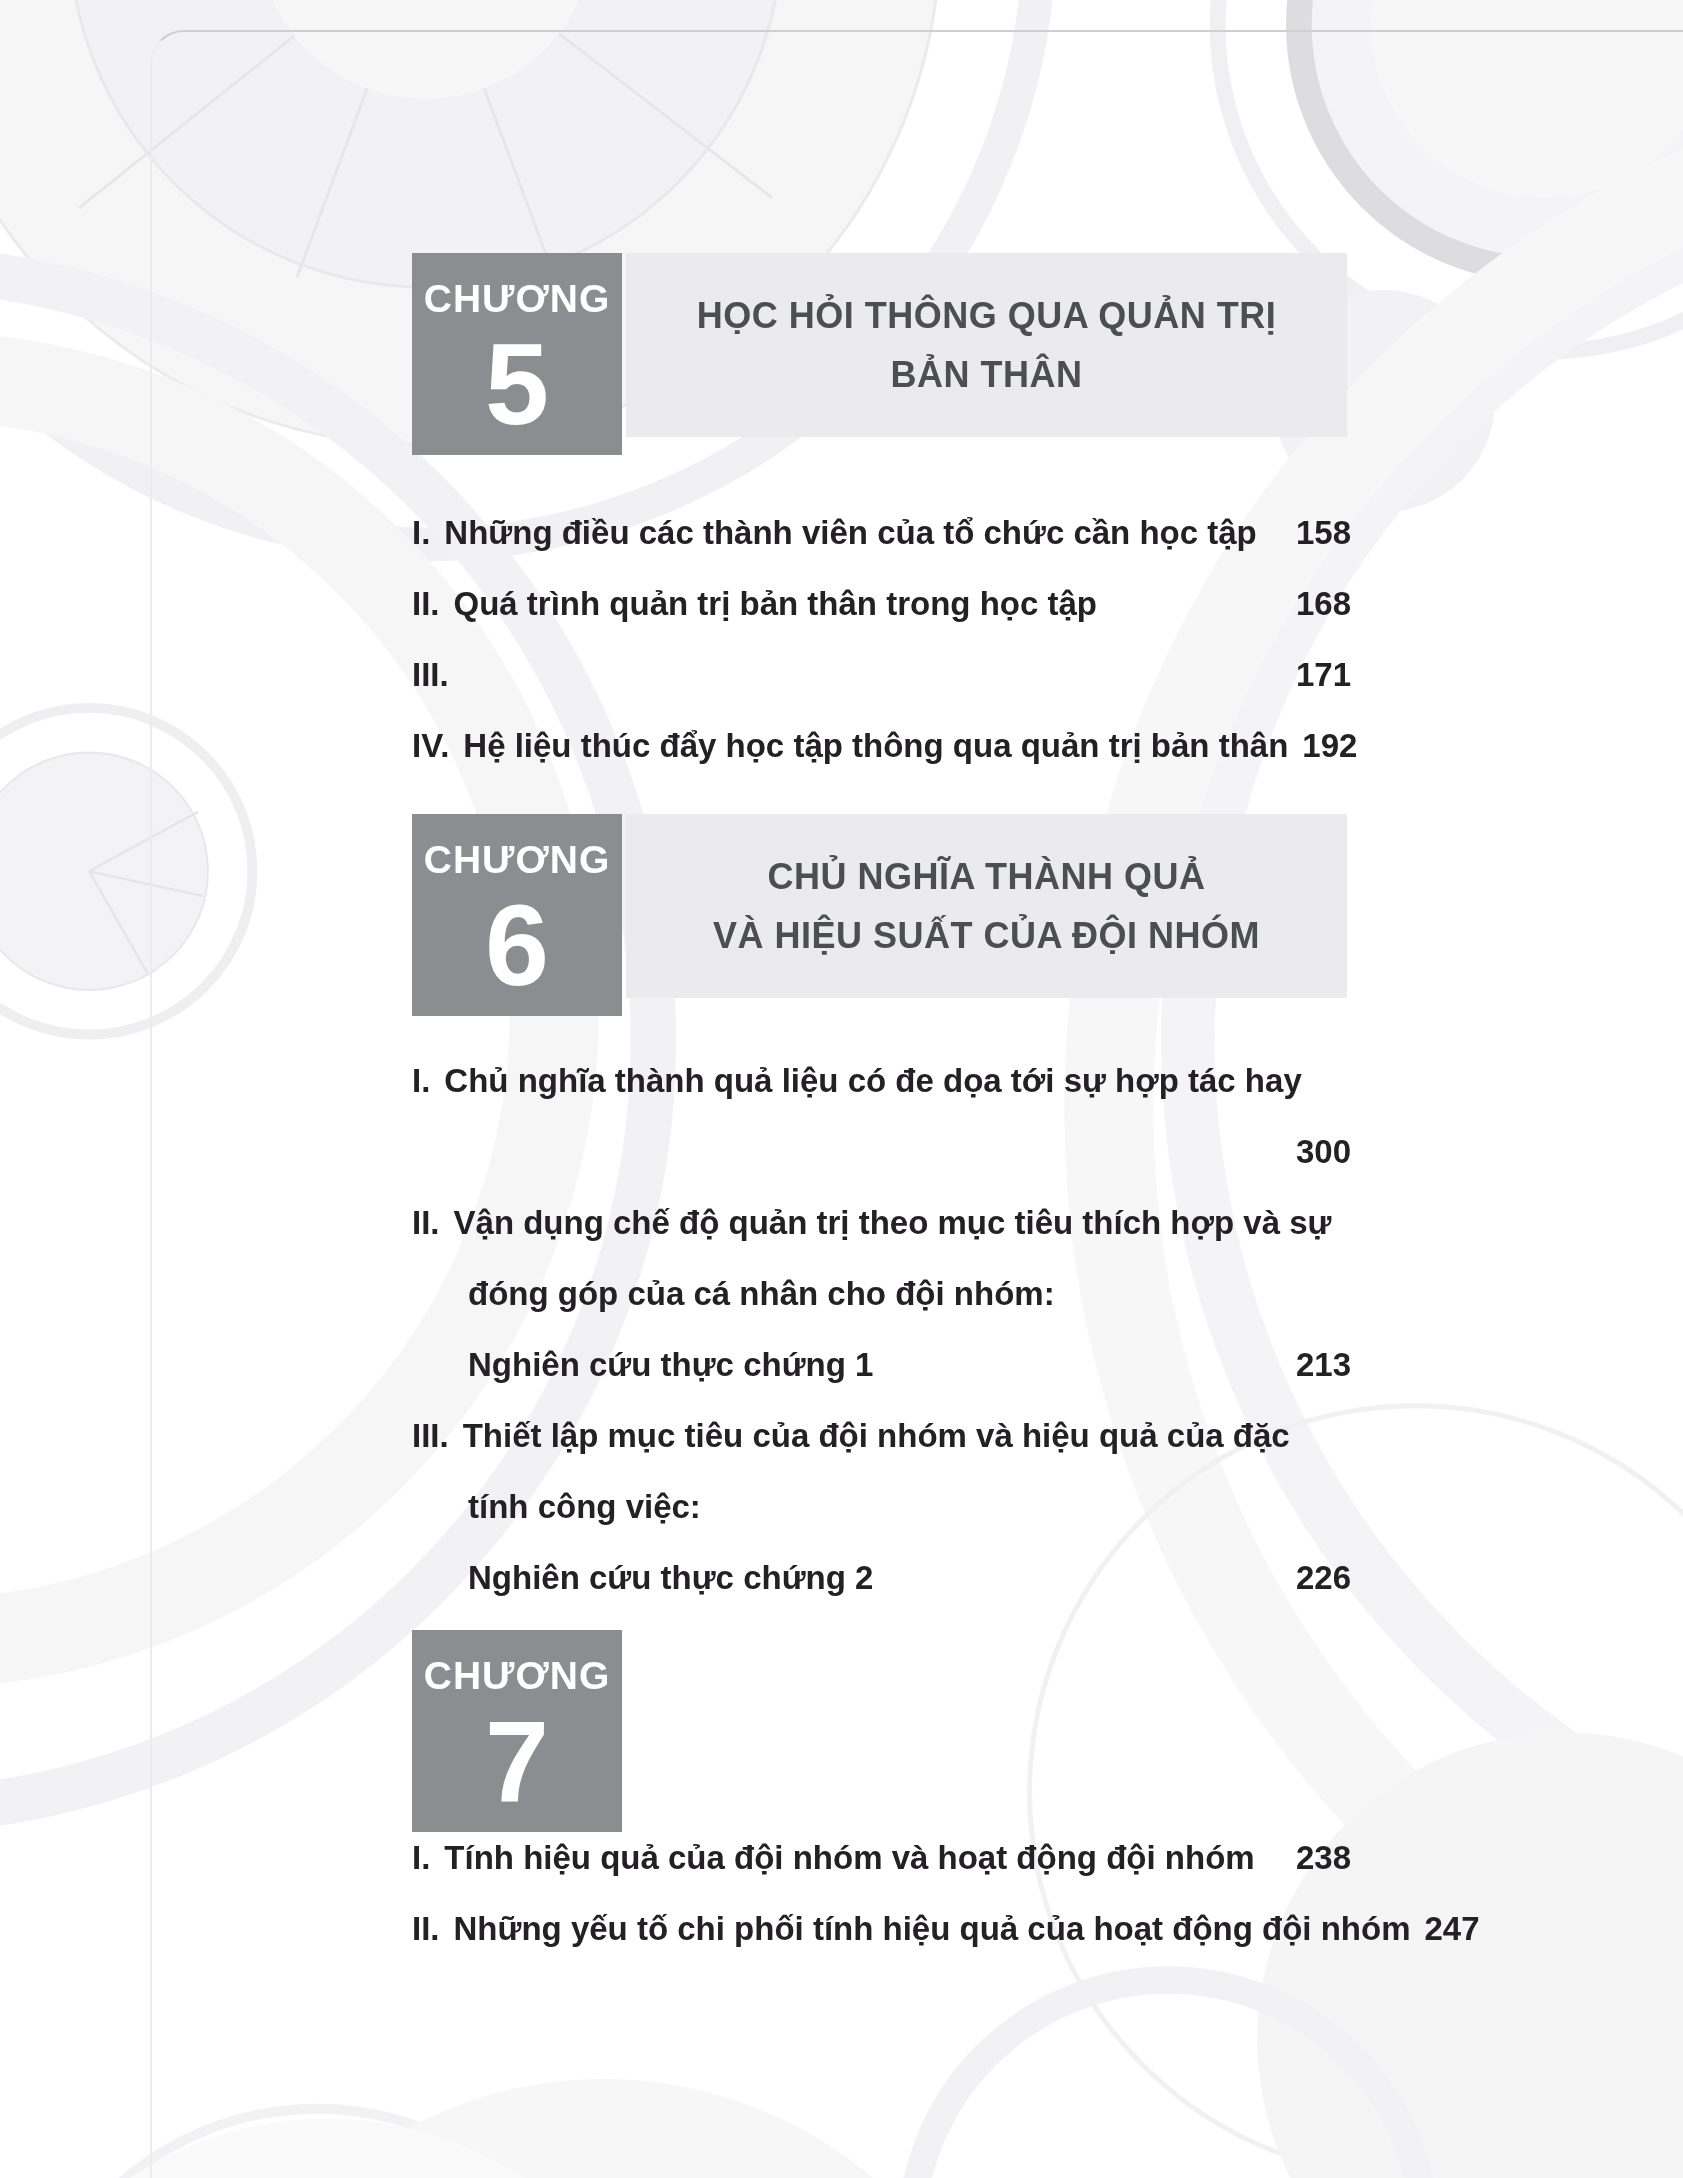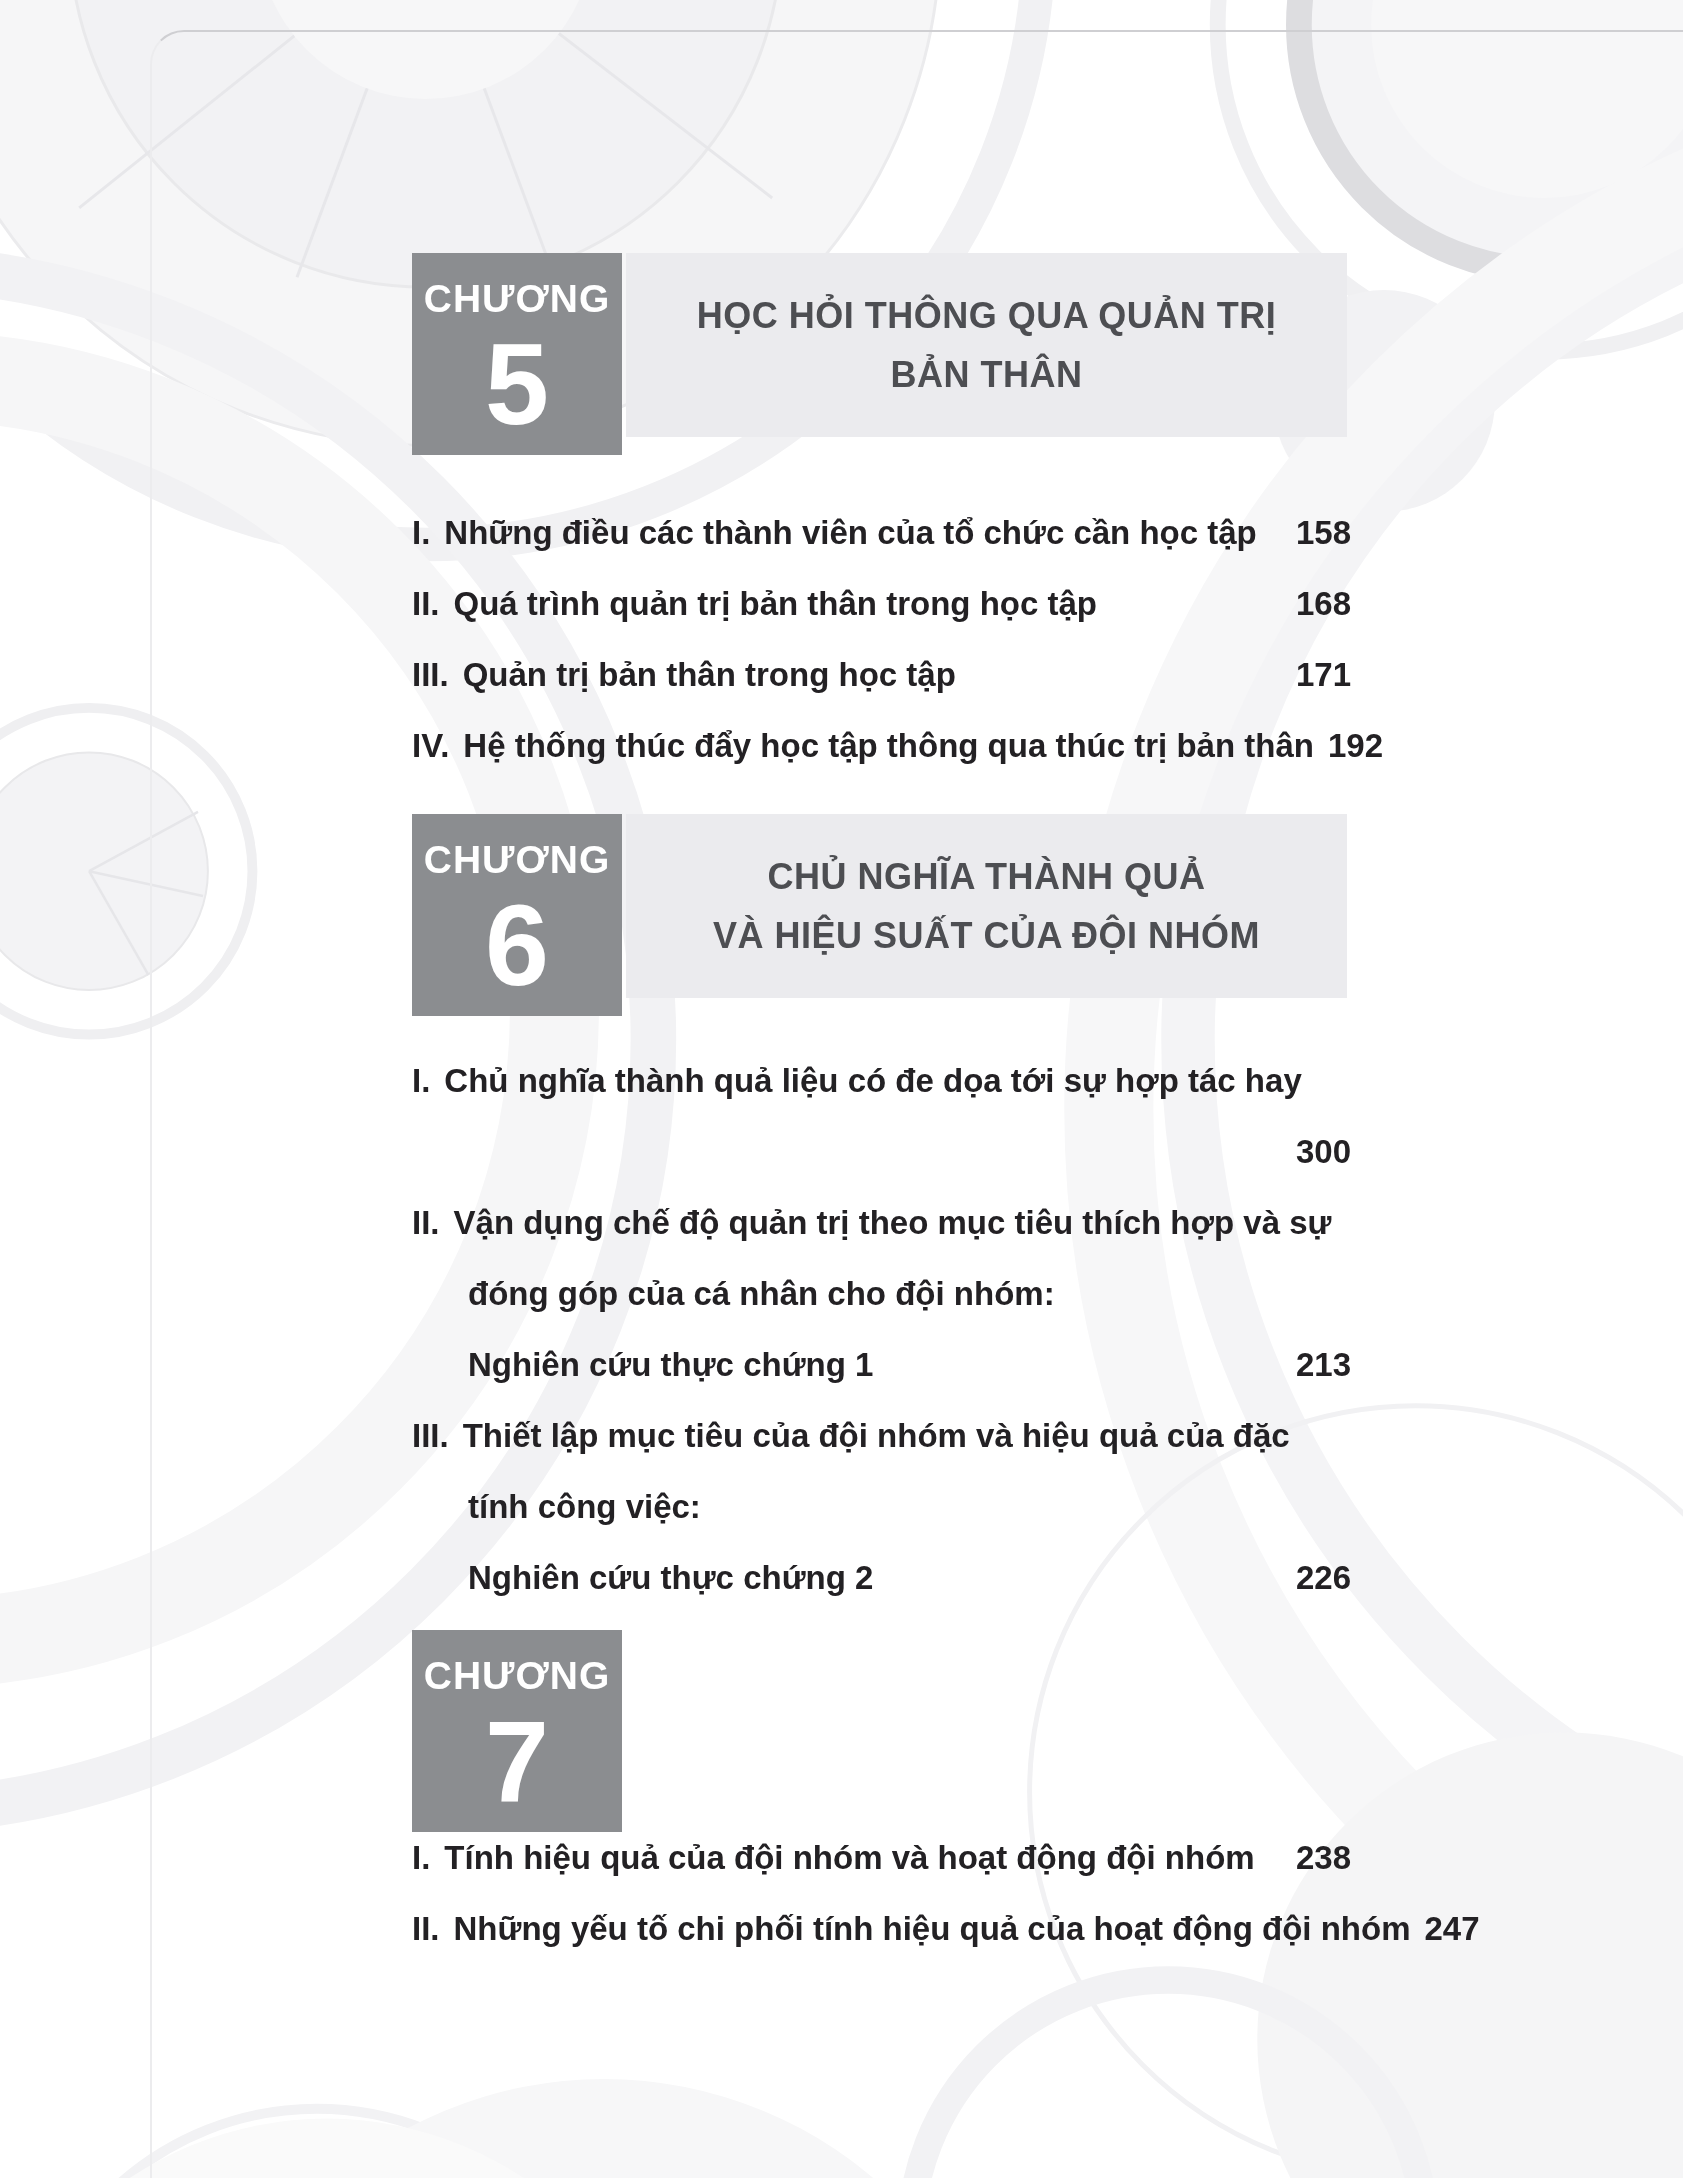--- a/index.html
+++ b/index.html
@@ -143,26 +143,25 @@
       <span class="text">Những điều các thành viên của tổ chức cần học tập</span>
       <span class="pagenum">158</span>
     </div>
     <div class="toc-row">
       <span class="numeral">II.</span>
       <span class="text">Quá trình quản trị bản thân trong học tập</span>
       <span class="pagenum">168</span>
     </div>
     <div class="toc-row">
       <span class="numeral">III.</span>
-      <span class="text">Quản trị bản thân trong học tập</span>
       <span class="pagenum">171</span>
     </div>
     <div class="toc-row">
       <span class="numeral">IV.</span>
-      <span class="text">Hệ thống thúc đẩy học tập thông qua thúc trị bản thân</span>
+      <span class="text">Hệ liệu thúc đẩy học tập thông qua quản trị bản thân</span>
       <span class="pagenum">192</span>
     </div>
   </div>
 
   <div class="chapter-header" id="header-ch6">
     <div class="chapter-box">
       <div class="chapter-label">CHƯƠNG</div>
       <div class="chapter-number">6</div>
     </div>
     <div class="chapter-banner">

